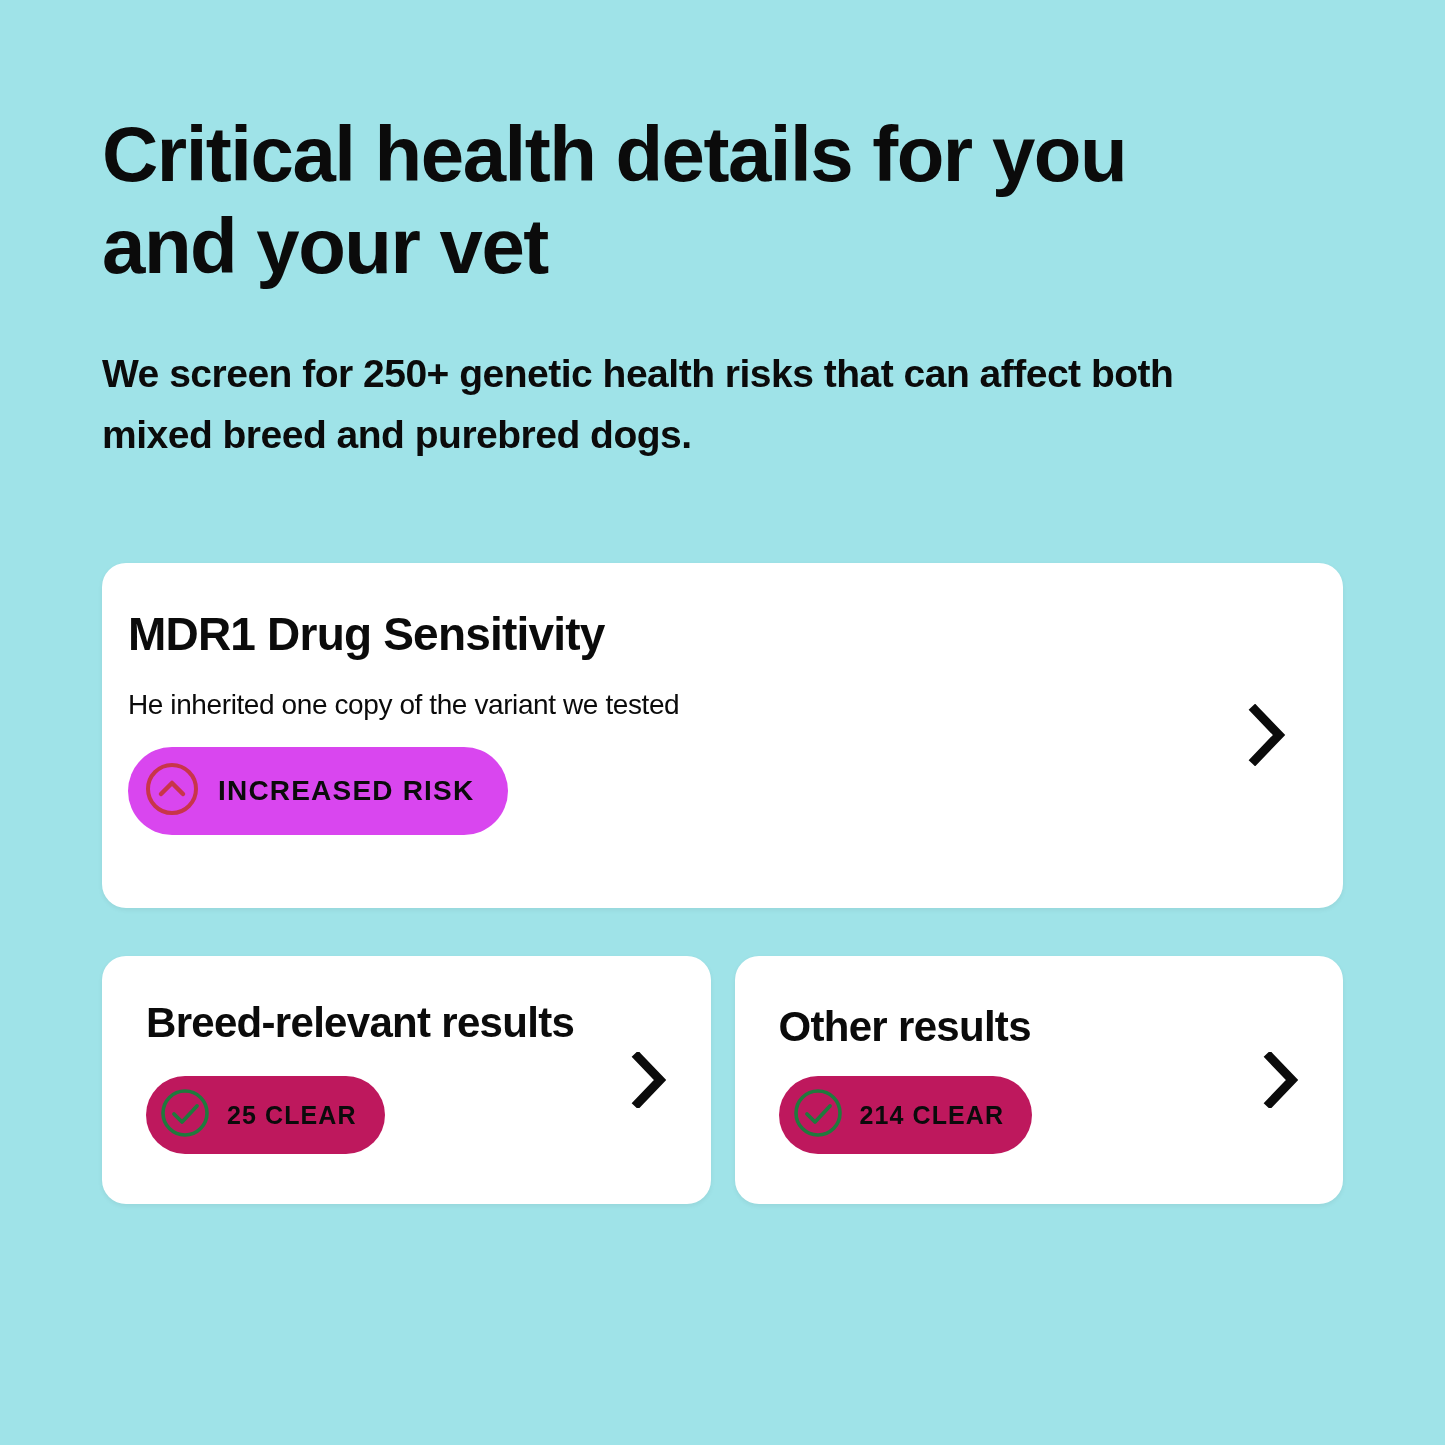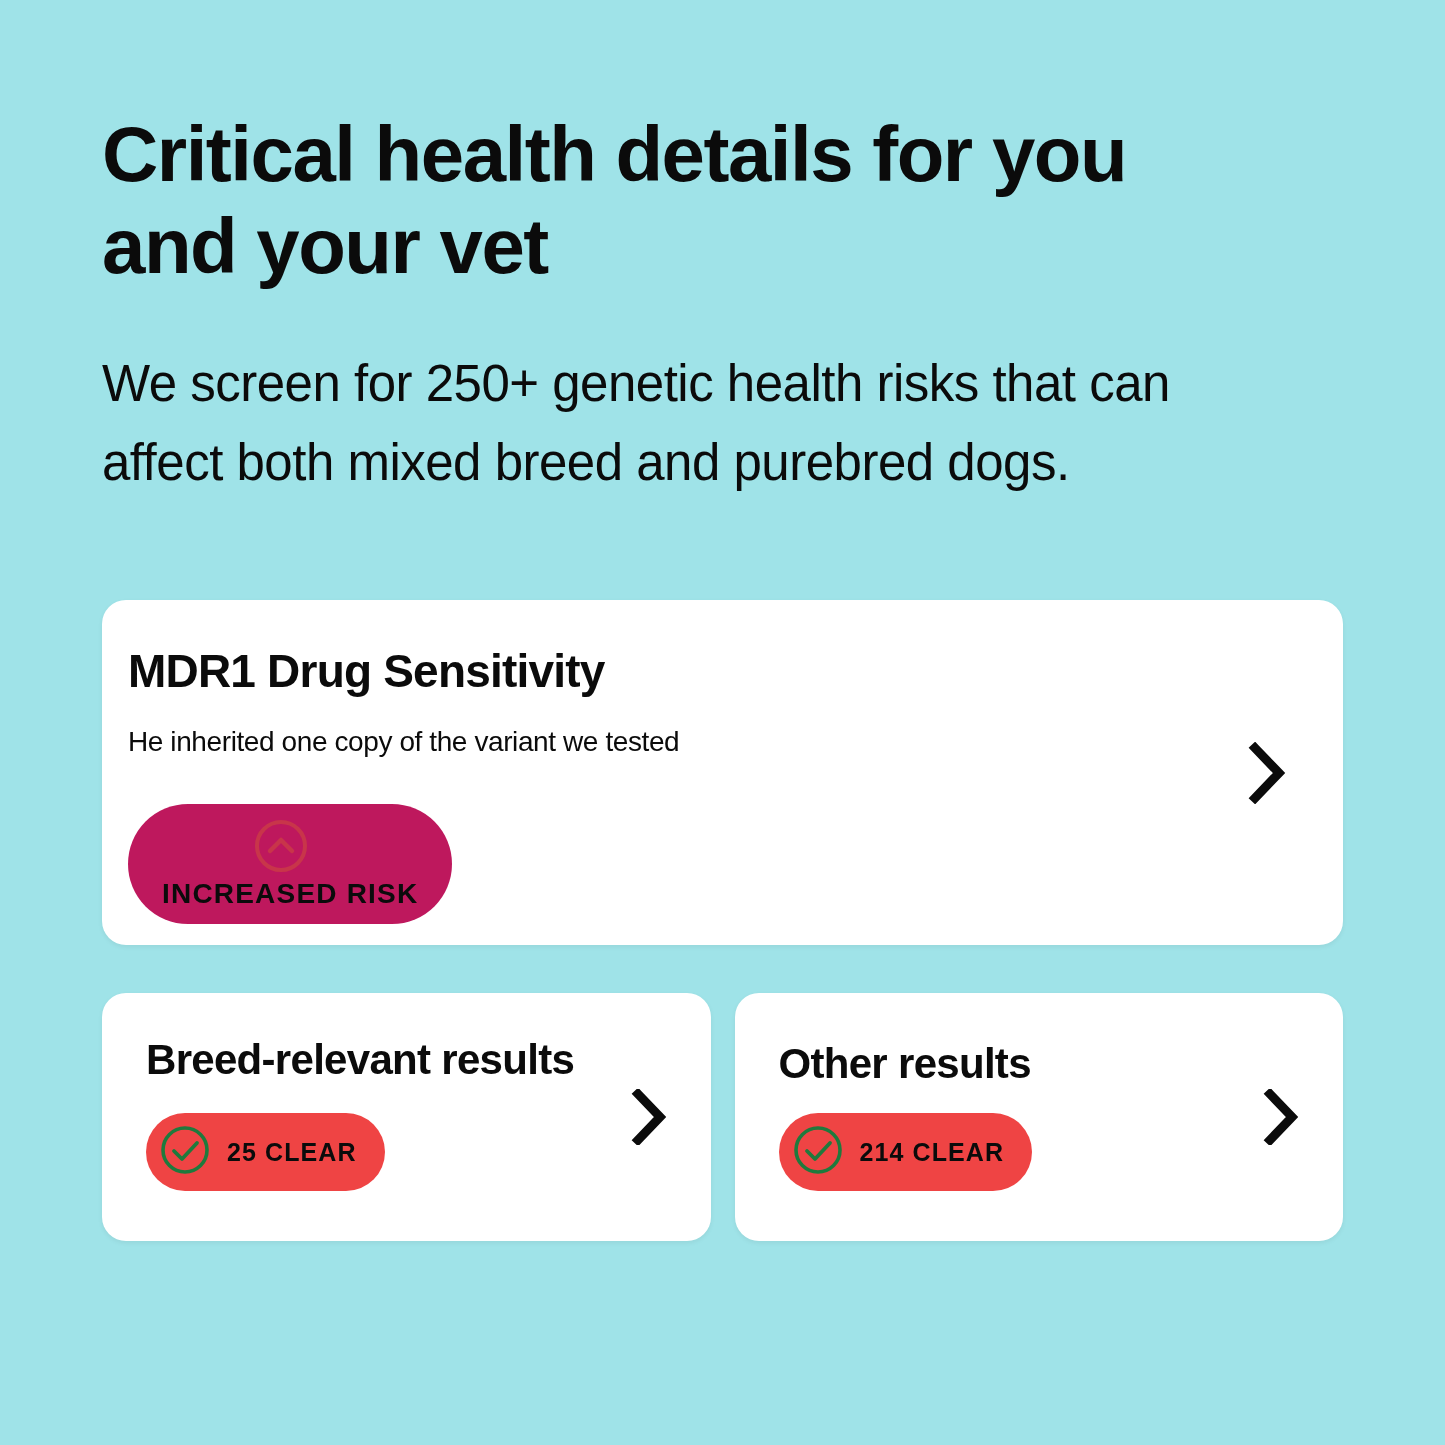--- a/index.html
+++ b/index.html
@@ -29,23 +29,23 @@
     padding-top: 108px;
     font-size: 78px;
     line-height: 1.18;
     font-weight: 700;
     letter-spacing: -1.5px;
     max-width: 1160px;
   }
 
   .subhead {
     margin-top: 52px;
-    font-size: 51px;
+    font-size: 39px;
     line-height: 1.55;
-    font-weight: 400;
+    font-weight: 700;
     letter-spacing: -0.5px;
     max-width: 1080px;
   }
 
   
   .card {
     background: #FFFFFF;
     border-radius: 24px;
     box-shadow: 0 2px 5px rgba(0,0,0,0.06);
   }
@@ -89,35 +89,34 @@
 
   
   .pill {
     display: inline-flex;
     align-items: center;
     border-radius: 999px;
     white-space: nowrap;
   }
 
   .pill-risk {
-    background: #be185d;
+    background: #d946ef;
     padding: 14px 34px 14px 16px;
-    margin-top: 46px;
-    flex-direction: column;
+    margin-top: 26px;
   }
   .pill-risk .pill-label {
     font-size: 28px;
     font-weight: 700;
     letter-spacing: 1.2px;
     margin-left: 18px;
     color: #0B0B0B;
   }
 
   .pill-clear {
-    background: #ef4444;
+    background: #be185d;
     padding: 11px 28px 11px 13px;
   }
   .pill-clear .pill-label {
     font-size: 25px;
     font-weight: 700;
     letter-spacing: 1.1px;
     margin-left: 16px;
     color: #0B0B0B;
   }
 

